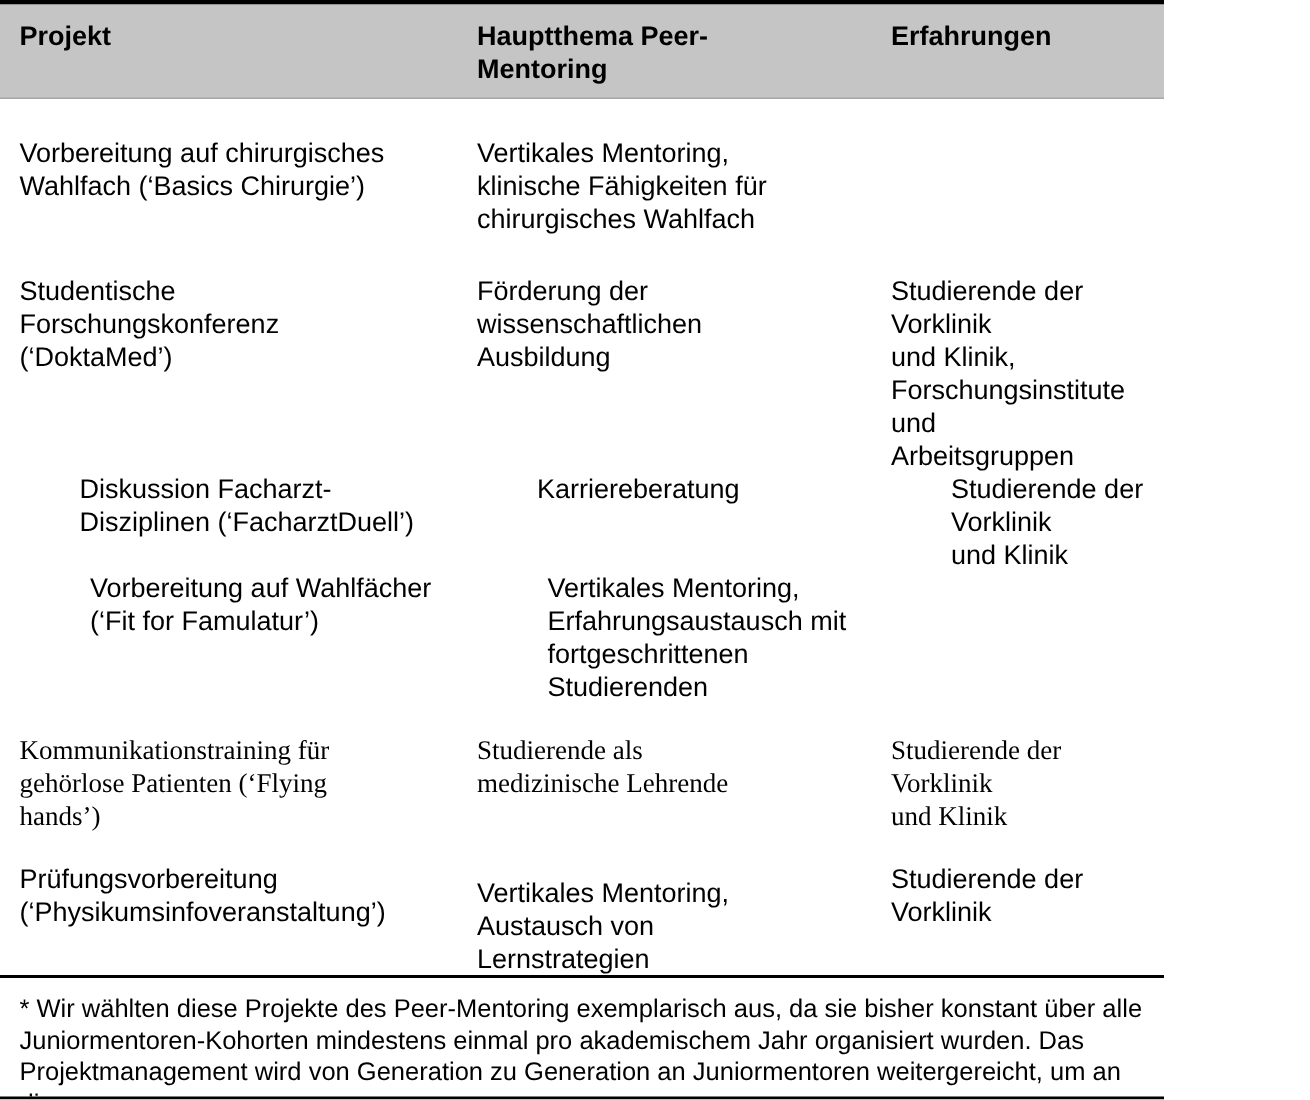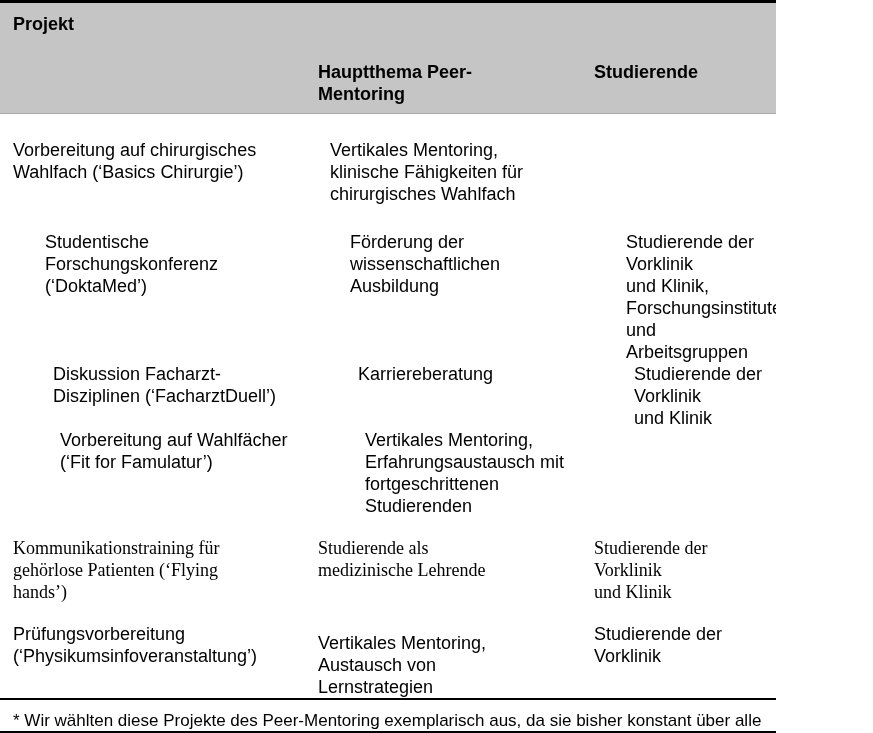--- a/index.html
+++ b/index.html
@@ -24,37 +24,37 @@
     border-bottom: 1px solid #a8a8a8;
     min-height: 56px;
   }
   .th {
     font-weight: bold;
     font-size: 18px;
     line-height: 22px;
     padding: 10px 6px 8px 13px;
     white-space: pre-line;
   }
-  .th.c2, .th.c3 { padding-left: 13px; margin-top: 48px; }
+  .th.c2, .th.c3 { padding-left: 13px; }
 
   
   .tbody { padding-top: 25px; }
   .tr {
     display: grid;
     grid-template-columns: 305px 276px 1fr;
     align-items: start;
   }
   .td {
     font-size: 18px;
     line-height: 22px;
     padding: 0 6px 0 13px;
     white-space: pre-line;
   }
-  .tr.r1 { min-height: 92px; gap: 12px; }
-  .tr.r2 { min-height: 109px; padding-left: 32px; }
+  .tr.r1 { min-height: 92px; }
+  .tr.r2 { min-height: 109px; }
   .tr.r3 { min-height: 66px; margin-left: 40px; }
   .tr.r4 { min-height: 108px; padding-left: 47px; }
   .tr.r5 { min-height: 86px; font-family: Liberation Serif, serif; }
   .tr.r6 { min-height: 67px; }
   .td.offset-down { padding-top: 9px; }
 
   
   .footnote-rule {
     border: 0;
     border-top: 2px solid #000000;
@@ -69,21 +69,21 @@
 </style>
 </head>
 <body>
 
 <div class="page">
 
   <div class="thead">
     <div class="th c1">Projekt</div>
     <div class="th c2">Hauptthema Peer-
 Mentoring</div>
-    <div class="th c3">Studierende</div>
+    <div class="th c3">Erfahrungen</div>
   </div>
 
   <div class="tbody">
 
     <div class="tr r1">
       <div class="td">Vorbereitung auf chirurgisches
 Wahlfach (‘Basics Chirurgie’)</div>
       <div class="td">Vertikales Mentoring,
 klinische Fähigkeiten für
 chirurgisches Wahlfach</div>

